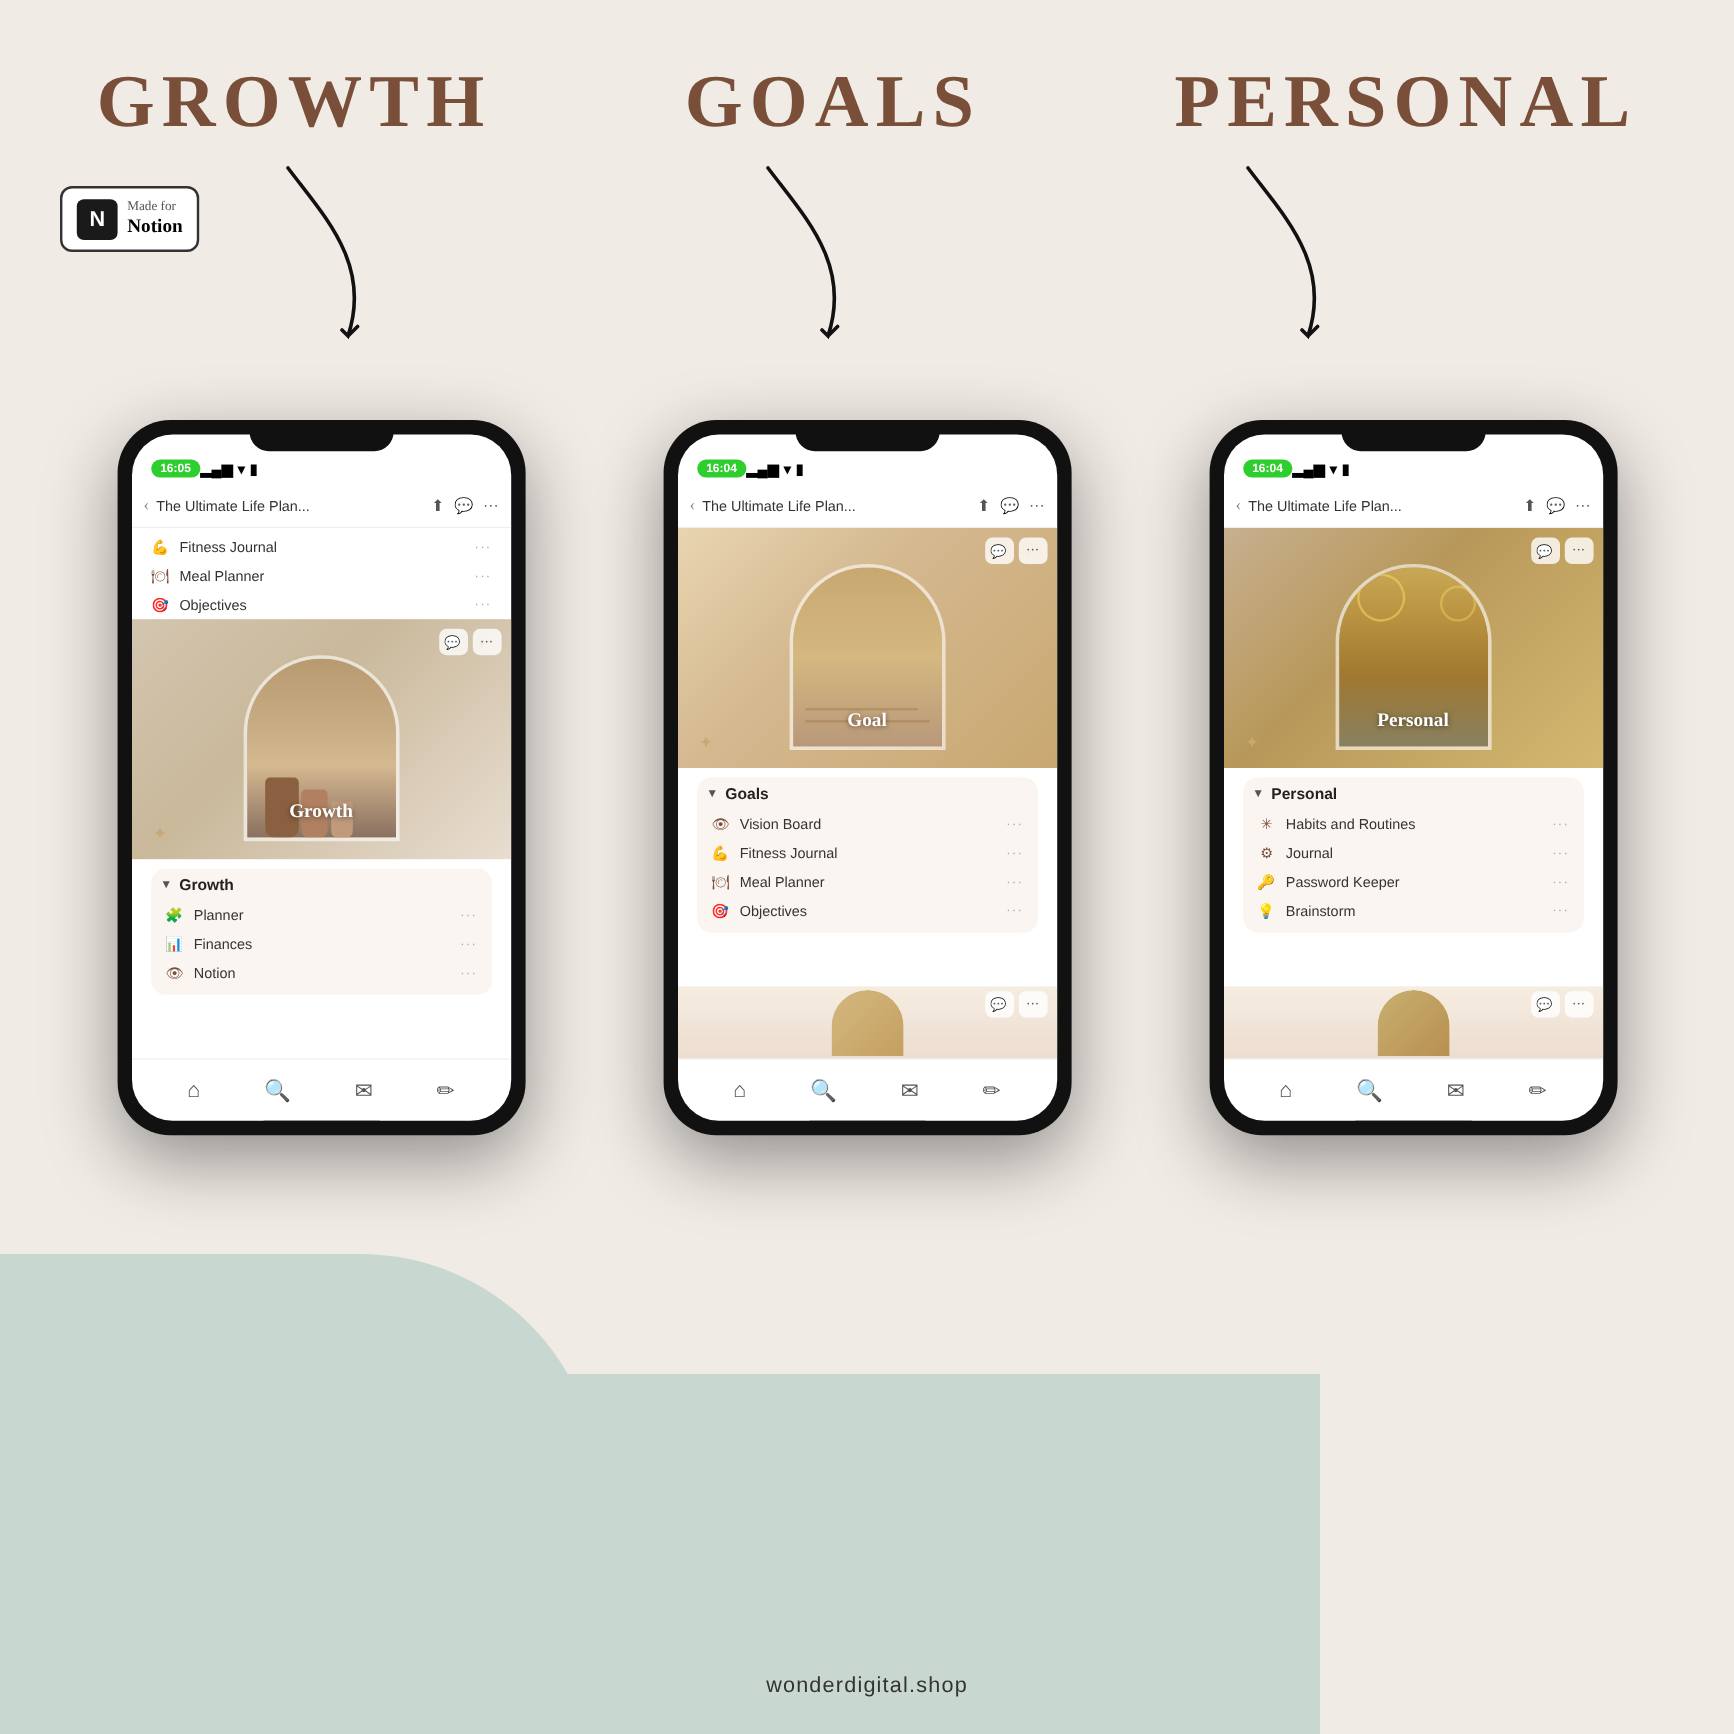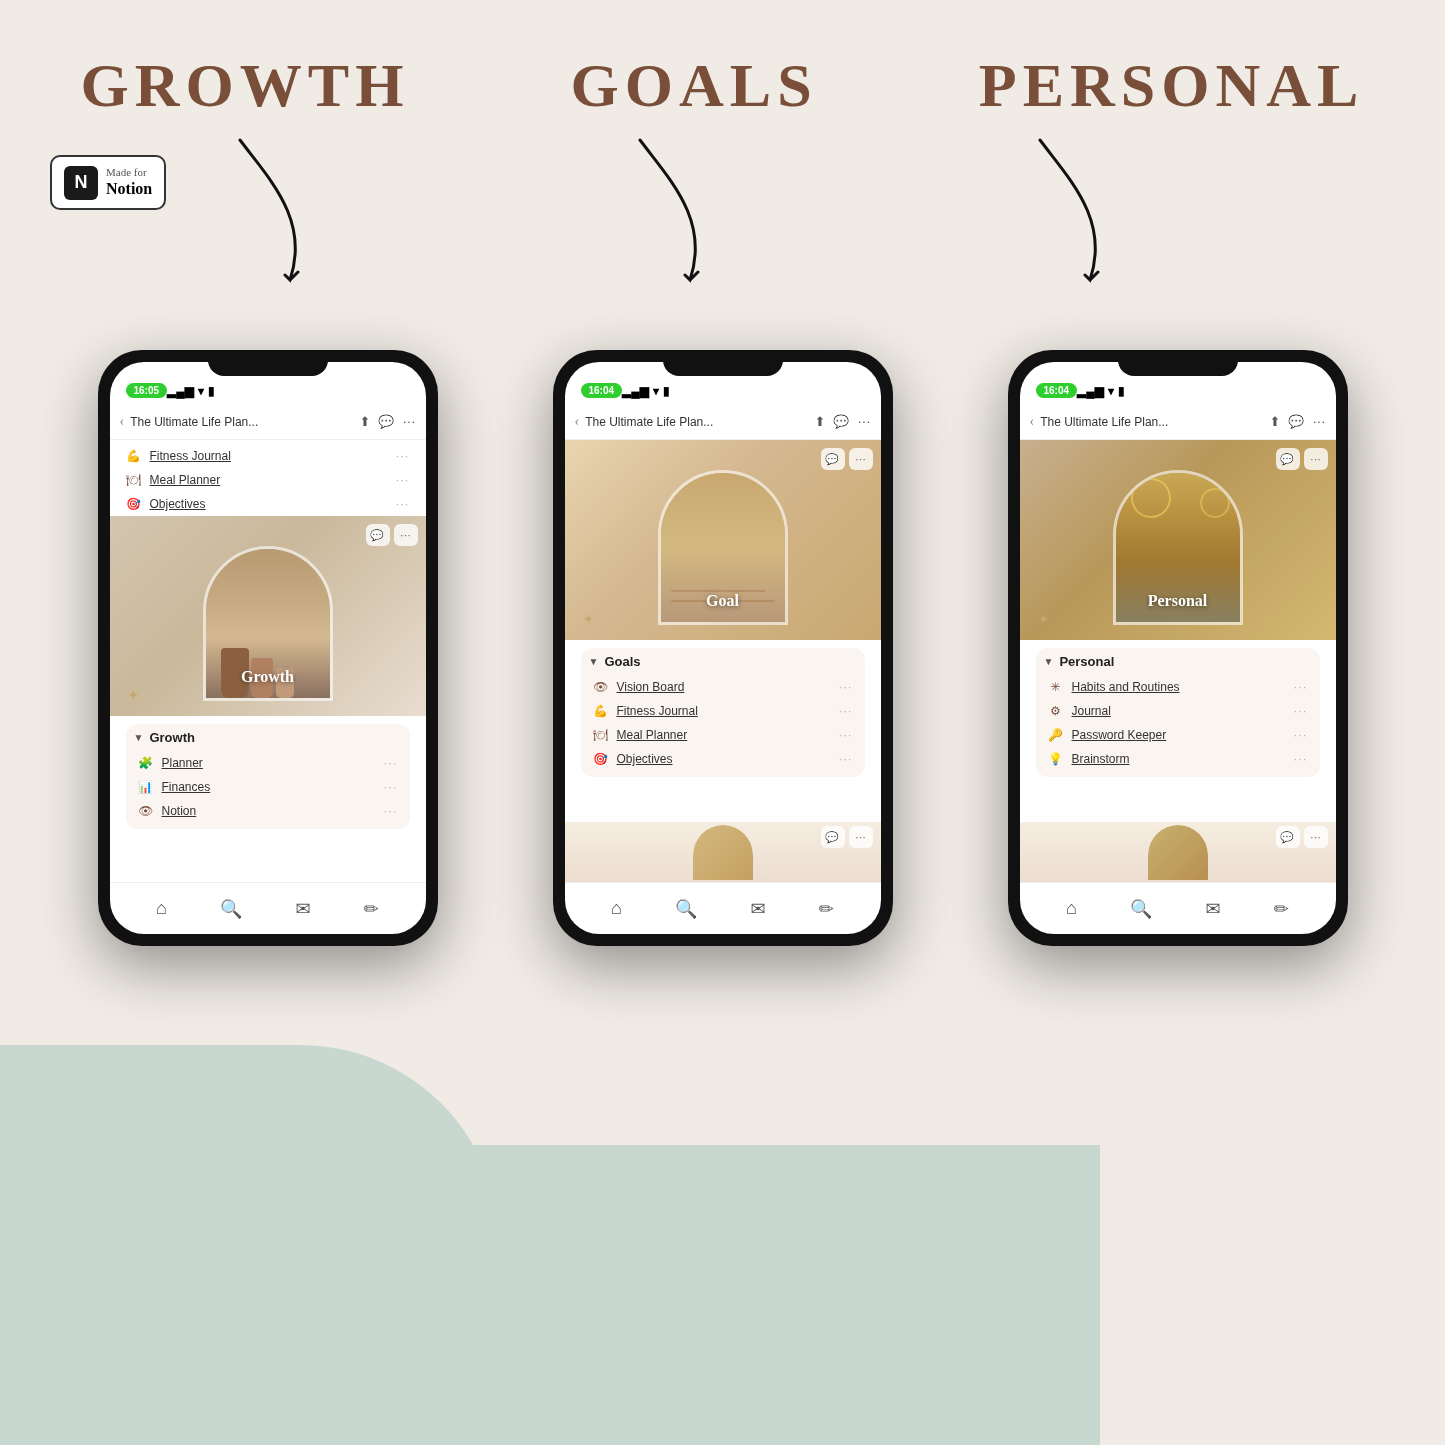--- a/index.html
+++ b/index.html
@@ -285,21 +285,21 @@
       align-items: center;
       gap: 8px;
       padding: 5px 4px;
       font-family: sans-serif;
       font-size: 12px;
       color: #333;
       border-radius: 4px;
       position: relative;
     }
     .sidebar-item .item-icon { font-size: 12px; color: #7a4f3a; width: 16px; text-align: center; }
-    .sidebar-item .item-label { flex: 1; text-decoration: underline; }
+    .sidebar-item .item-label { flex: 1; }
     .sidebar-item .item-dots { color: #aaa; font-size: 11px; letter-spacing: 1px; }
 
     
     .top-list {
       padding: 4px 12px 0;
       flex-shrink: 0;
     }
 
     
     .phone-bottom-bar {
@@ -740,14 +740,17 @@
             <span class="bottom-icon">✉</span>
             <span class="bottom-icon">✏</span>
           </div>
         </div>
         <div class="phone-indicator"></div>
       </div>
     </div>
 
   </div>
 
+  <div class="footer">
+    <span>wonderdigital.shop</span>
+  </div>
 
 </div>
 
 </body></html>

